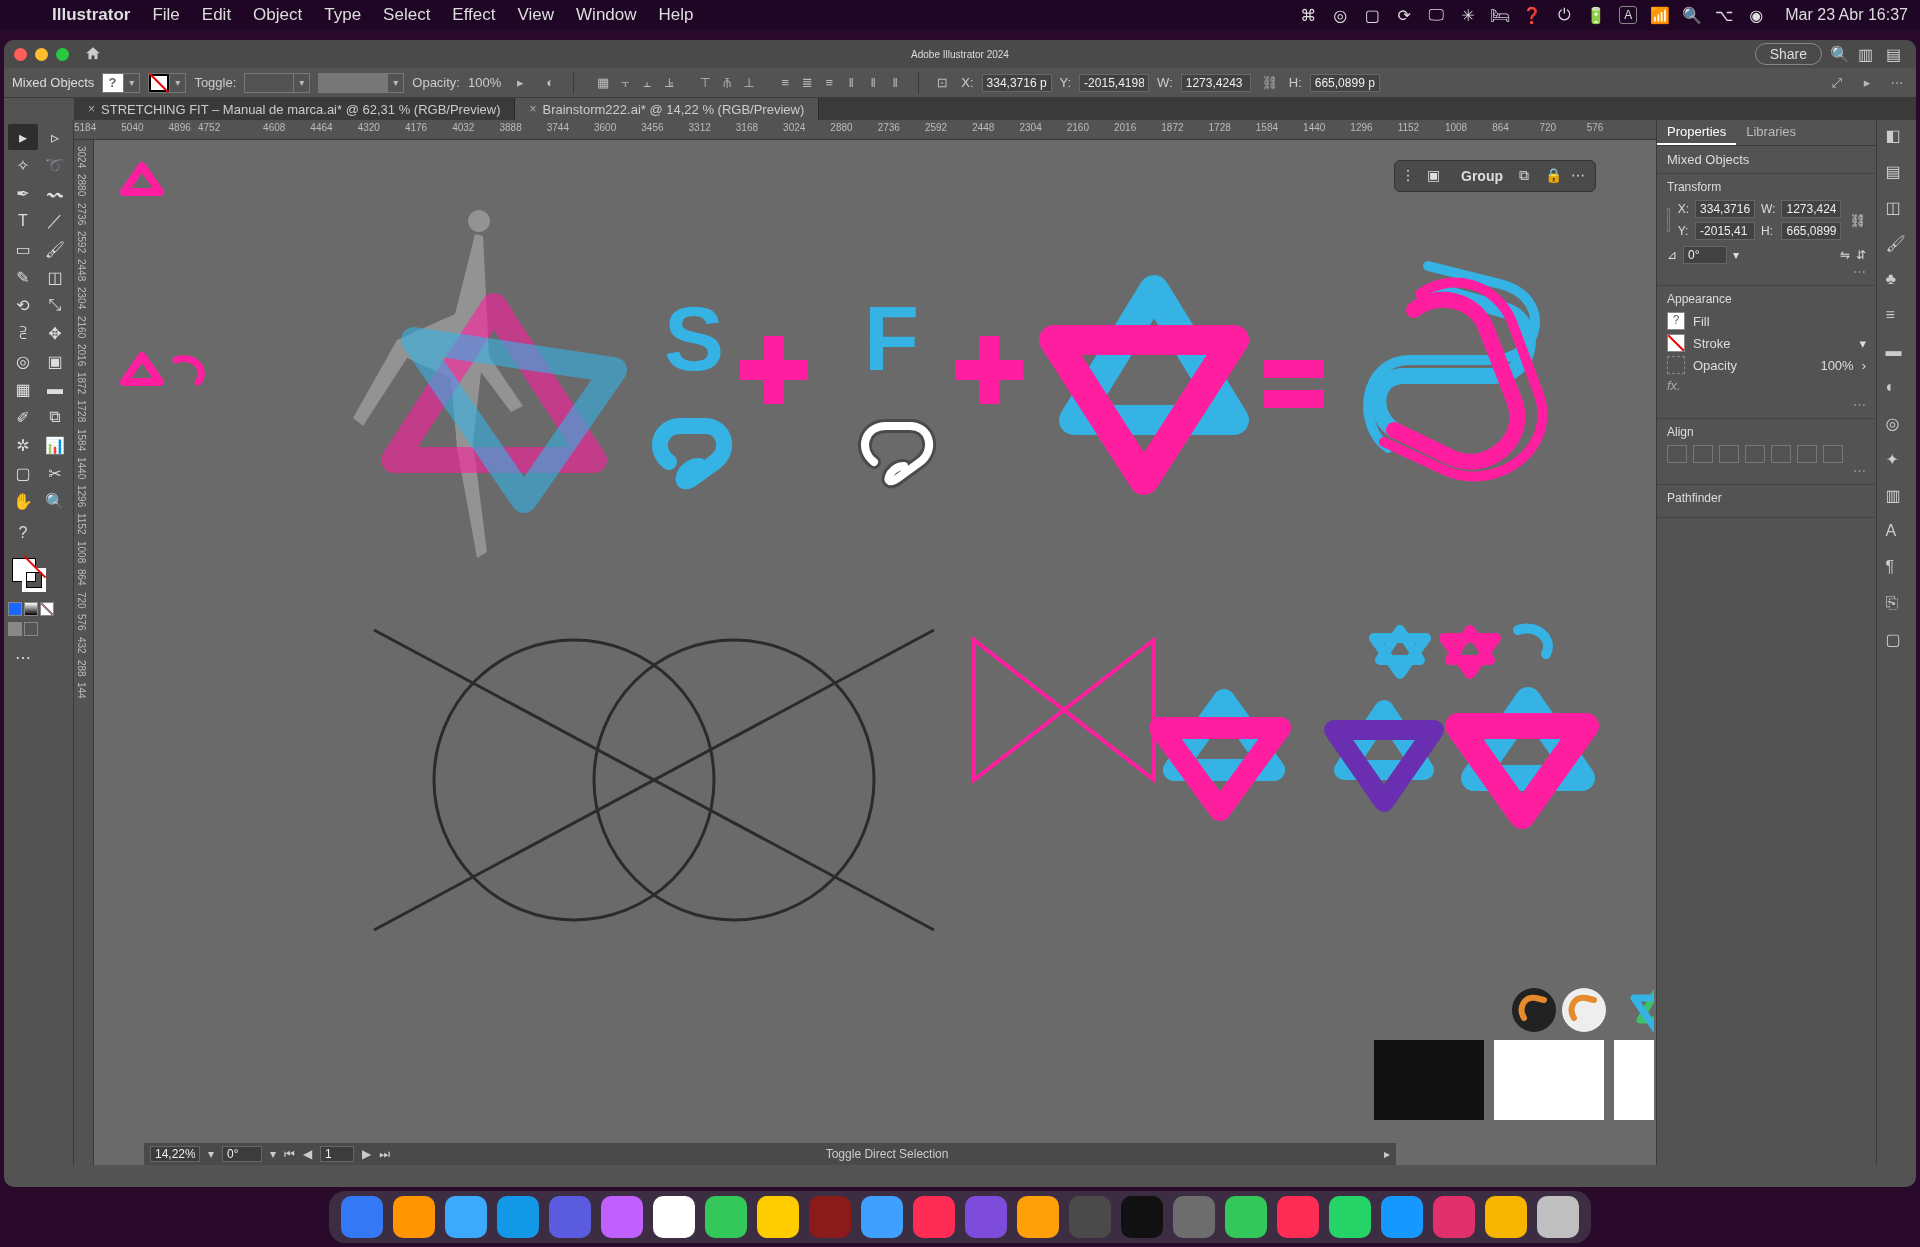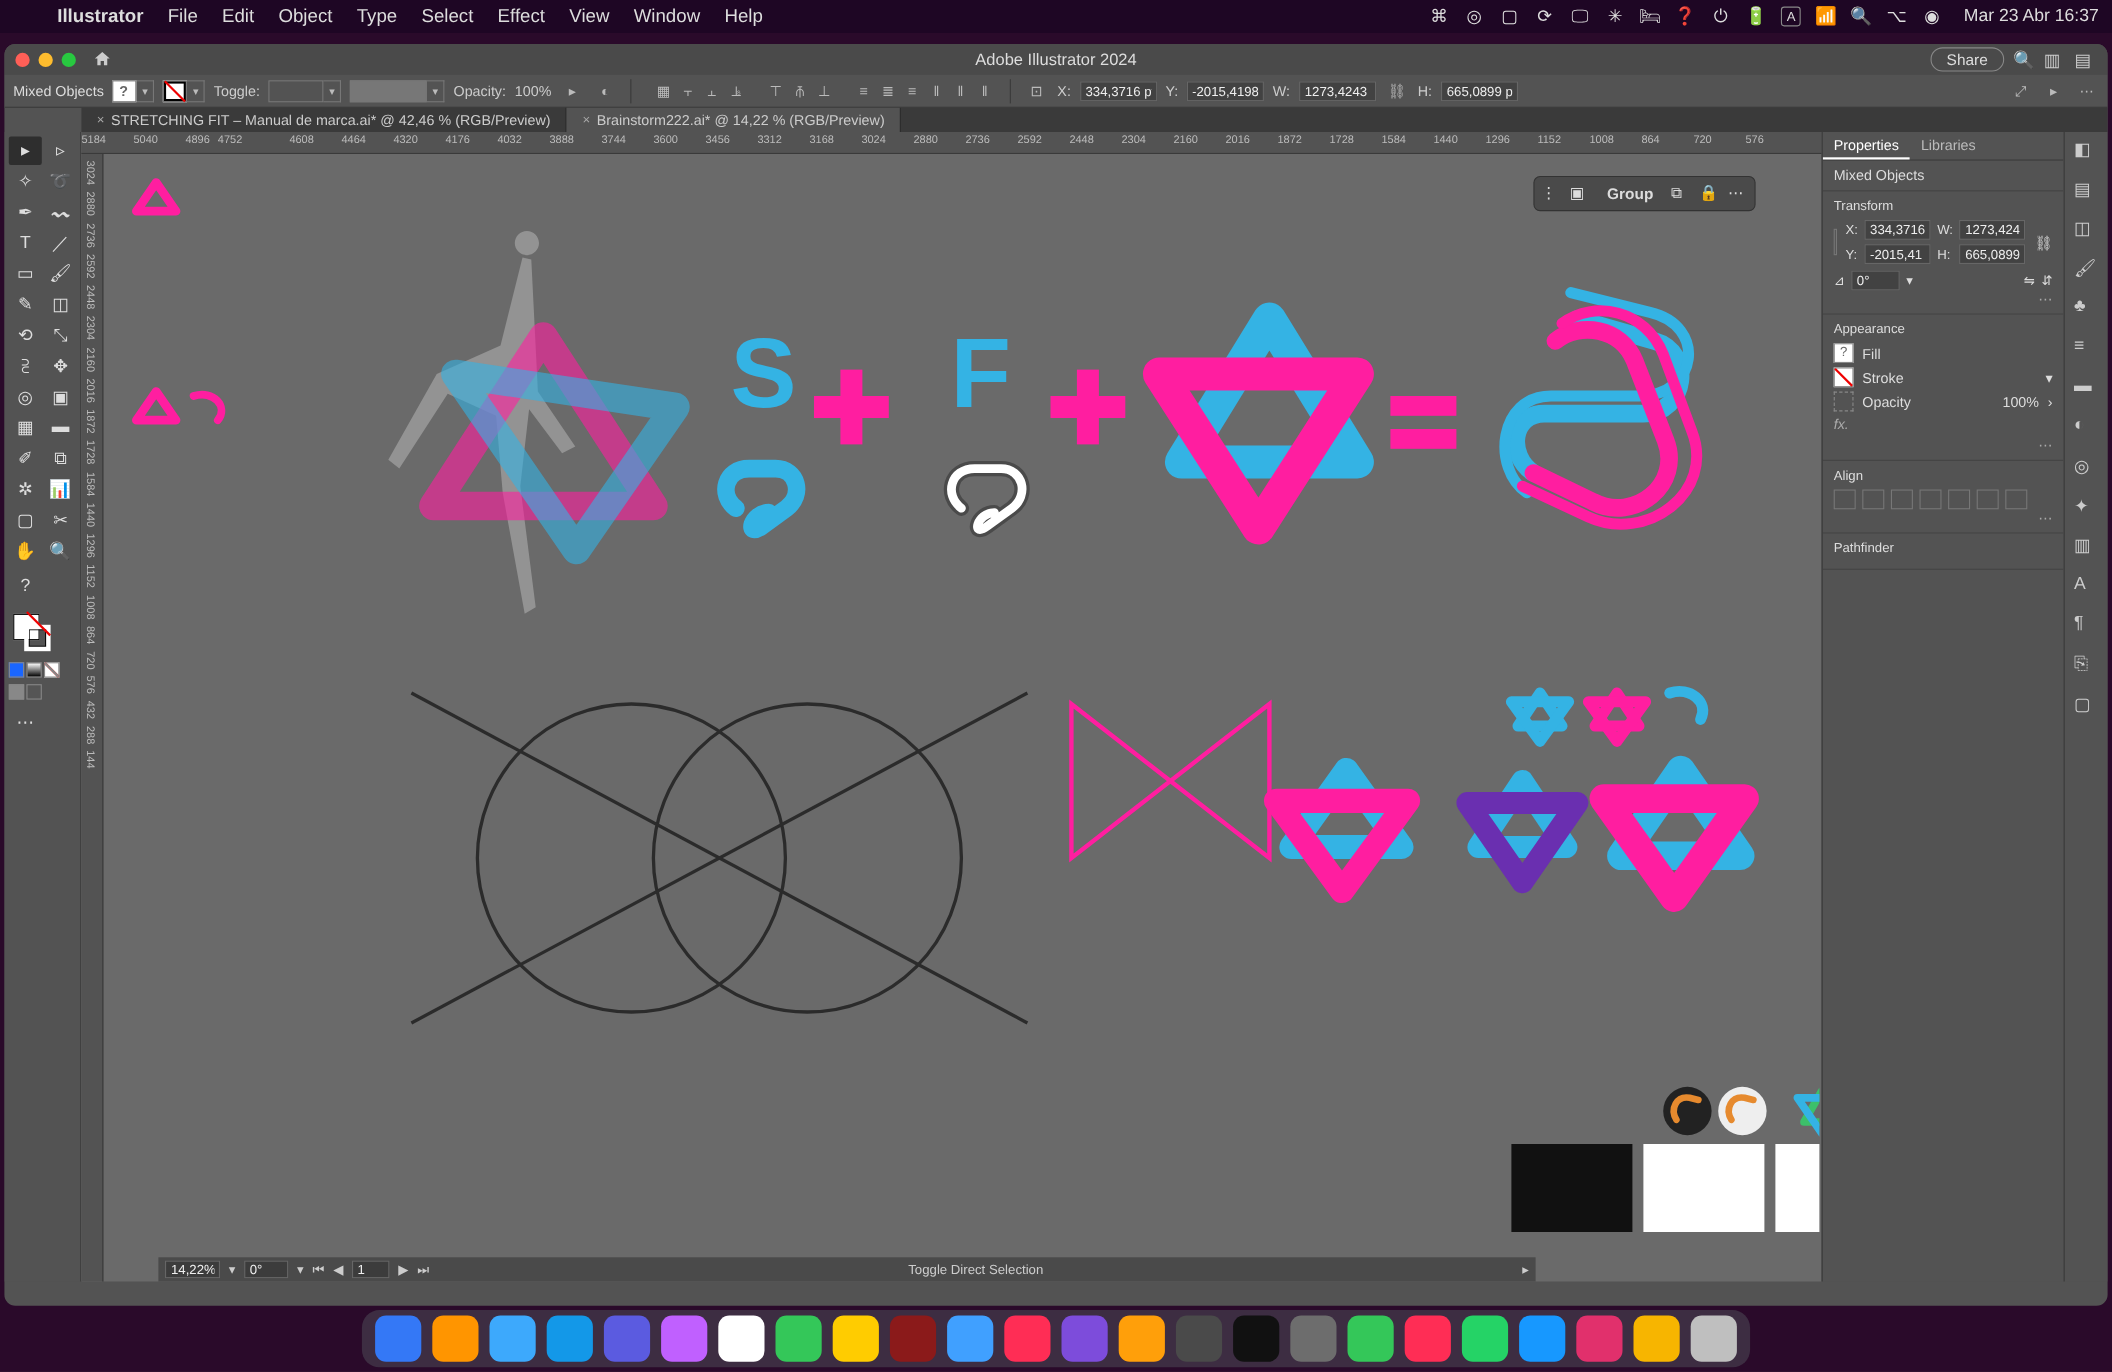--- a/index.html
+++ b/index.html
@@ -15,21 +15,21 @@
 
 
 #appwin { position: absolute; top: 40px; left: 4px; right: 4px; bottom: 60px; background: #535353; border-radius: 10px; overflow: hidden; }
 
 
 #titlebar { height: 28px; background: #4a4a4a; display: flex; align-items: center; position: relative; }
 #traffic { display: flex; gap: 8px; margin-left: 10px; }
 #traffic span { width: 13px; height: 13px; border-radius: 50%; }
 #traffic .r { background: #ff5f57; } #traffic .y { background: #febc2e; } #traffic .g { background: #28c840; }
 #titlebar .home { margin-left: 14px; width: 20px; height: 18px; }
-#titlebar .title { position: absolute; left: 50%; transform: translateX(-50%); color: #ddd; font-size: 15px; }
+#titlebar .title { position: absolute; left: 50%; transform: translateX(-50%); color: #ddd; font-size: 10px; }
 #titlebar .rightbtns { position: absolute; right: 10px; display: flex; gap: 8px; align-items: center; }
 .share-btn { border: 1px solid #888; border-radius: 14px; padding: 2px 14px; color: #ddd; font-size: 14px; background: transparent; }
 .ico20 { width: 20px; height: 18px; color: #ccc; }
 
 
 #controlbar { height: 30px; background: #535353; border-bottom: 1px solid #3a3a3a; display: flex; align-items: center; padding: 0 8px; color: #ddd; font-size: 13px; gap: 8px; }
 #controlbar .sel-label { background: transparent; }
 .cb-swatch { width: 22px; height: 20px; border: 1px solid #777; display: inline-block; }
 .cb-dd { width: 16px; height: 20px; border: 1px solid #777; border-left: 0; display: inline-flex; align-items: center; justify-content: center; font-size: 10px; color: #bbb; }
 .cb-sep { width: 1px; height: 22px; background: #3a3a3a; margin: 0 4px; }
@@ -220,21 +220,21 @@
     <input class="cb-input" value="665,0899 pt" style="">
     <div style="flex:1"></div>
     <span class="cb-iconbtn">⤢</span>
     <span class="cb-iconbtn">▸</span>
     <span class="cb-iconbtn">⋯</span>
   </div>
 
   <div id="tabs">
     <div class="tab">
       <span class="x">×</span>
-      <span>STRETCHING FIT – Manual de marca.ai* @ 42,46 % (RGB/Preview)</span>
+      <span>STRETCHING FIT – Manual de marca.ai* @ 62,31 % (RGB/Preview)</span>
     </div>
     <div class="tab active">
       <span class="x">×</span>
       <span>Brainstorm222.ai* @ 14,22 % (RGB/Preview)</span>
     </div>
   </div>
 
   <div id="mainrow">
 
     <div id="toolbar">

